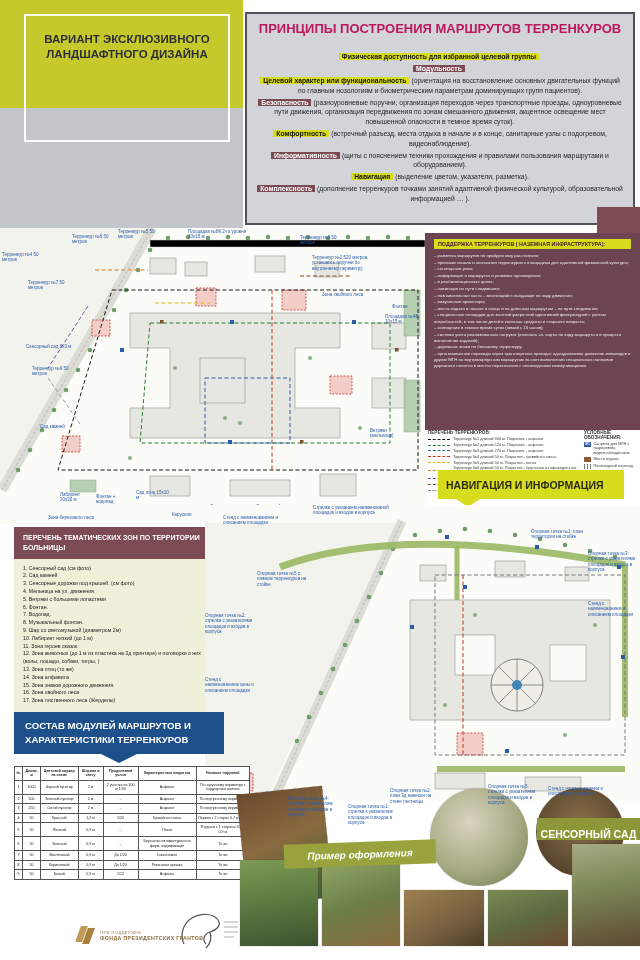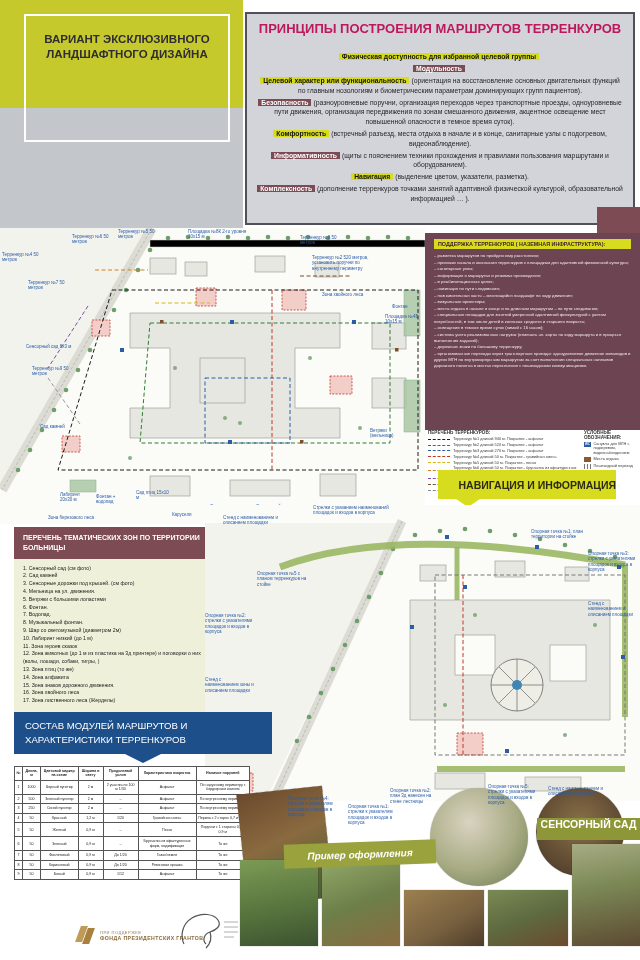--- a/index.html
+++ b/index.html
@@ -13,21 +13,21 @@
   .title-box{left:24px;top:14px;width:206px;height:128px;border:2px solid #fefefe;
              text-align:center;color:#2e2d33;padding-top:10px;box-sizing:border-box;}
   .title-box .t1{font-size:11.5px;font-weight:bold;line-height:1.32;padding:0 6px;}
   .title-box .t2{font-size:11.5px;font-weight:bold;line-height:1.32;margin-top:6px;padding:0 10px;}
   
   .label-maroon{left:68px;top:168px;width:138px;background:#7c4b54;color:#fff;
              font-size:8.6px;font-weight:bold;line-height:1.35;padding:7px 9px 8px;box-sizing:border-box;}
   .label-maroon:after{content:"";position:absolute;left:50%;bottom:-9px;margin-left:-16px;
              border:solid transparent;border-width:9px 16px 0;border-top-color:#7c4b54;}
   .nav-label{left:438px;top:470px;width:178px;height:29px;background:#d8dc1e;color:#2d2c13;
-             font-size:10.5px;font-weight:bold;display:flex;align-items:center;justify-content:flex-end;}
+             font-size:10.5px;font-weight:bold;display:flex;align-items:center;justify-content:flex-start;padding-left:8px;}
   .nav-label:after{content:"";position:absolute;left:18px;bottom:-8px;
              border:solid transparent;border-width:8px 12px 0;border-top-color:#d8dc1e;}
   
   .principles{left:245px;top:12px;width:390px;height:213px;background:#d2d4d9;
               border:2px solid #504f5a;box-sizing:border-box;padding:7px 10px 4px;}
   .p-title{font-size:13px;font-weight:bold;text-align:center;color:#be185d;margin-bottom:16px;}
   .p-line{margin:2.6px 0;text-align:center;font-size:6.8px;line-height:1.4;color:#26252b;}
   .hl{font-weight:bold;padding:0 3px;}
   .hl.y{background:#d8dc1e;color:#141414;}
   .hl.m{background:#7c4b54;color:#ffffff;}
@@ -66,36 +66,36 @@
   .z-item{font-size:5.2px;color:#222;line-height:1.5;}
   
   .minilegend{left:216px;top:534px;width:82px;color:#555;}
   .ml-title{font-size:4px;margin-bottom:2px;}
   .ml-row{display:flex;align-items:center;margin:2px 0;}
   .ml-ic{flex:0 0 6px;width:6px;height:6px;margin-right:3px;}
   .ml-ic.sign{background:#2a5ca8;border:1px solid #9cc;box-sizing:border-box;}
   .ml-ic.entry{background:none;width:0;height:0;border:3px solid transparent;border-left:5px solid #333;}
   .ml-t{font-size:4px;line-height:1.2;}
   
-  .modules-head{left:14px;top:712px;width:258px;background:#1d4f8a;color:#fff;font-weight:normal;
+  .modules-head{left:14px;top:712px;width:210px;background:#1d4f8a;color:#fff;font-weight:bold;
                 font-size:9.6px;line-height:1.45;padding:7px 11px;box-sizing:border-box;}
   .modules-head:after{content:"";position:absolute;left:50%;bottom:-9px;margin-left:-18px;
                 border:solid transparent;border-width:9px 18px 0;border-top-color:#1d4f8a;}
   .modules-table{left:14px;top:766px;width:236px;border-collapse:collapse;background:#fff;}
   .modules-table th,.modules-table td{border:0.5px solid #555;font-size:3.6px;line-height:1.25;
                 padding:2px 1.5px;text-align:center;color:#222;vertical-align:middle;}
   .modules-table th{font-weight:bold;}
   
   .strip{left:240px;top:788px;width:400px;height:160px;}
   .ph{position:absolute;box-shadow:0 0 1px rgba(0,0,0,.4);}
   .lab-ex{left:44px;top:54px;width:152px;height:24px;background:#99a23c;color:#fff;
           font-size:10px;font-weight:bold;font-style:italic;display:flex;align-items:center;
           justify-content:center;transform:rotate(-2deg);}
   .lab-sens{left:297px;top:30px;width:103px;height:22px;background:#8d9738;color:#fff;
-          font-size:10.5px;font-weight:bold;display:flex;align-items:flex-start;justify-content:center;}
+          font-size:10.5px;font-weight:bold;display:flex;align-items:flex-end;justify-content:center;}
   
   .fp{left:78px;top:926px;display:flex;align-items:center;}
   .fp-mark{width:16px;height:18px;position:relative;margin-right:6px;}
   .fp-mark i{position:absolute;display:block;width:7px;height:16px;background:#c09a58;transform:skewX(-20deg);}
   .fp-mark i:last-child{left:7px;top:2px;background:#a8813f;}
   .fp-t1{font-size:4px;color:#8a7a5a;letter-spacing:.5px;}
   .fp-t2{font-size:5.2px;color:#8a6a3a;font-weight:bold;letter-spacing:.4px;}
   .studio{left:176px;top:910px;width:64px;height:42px;}
 </style>
 </head>

